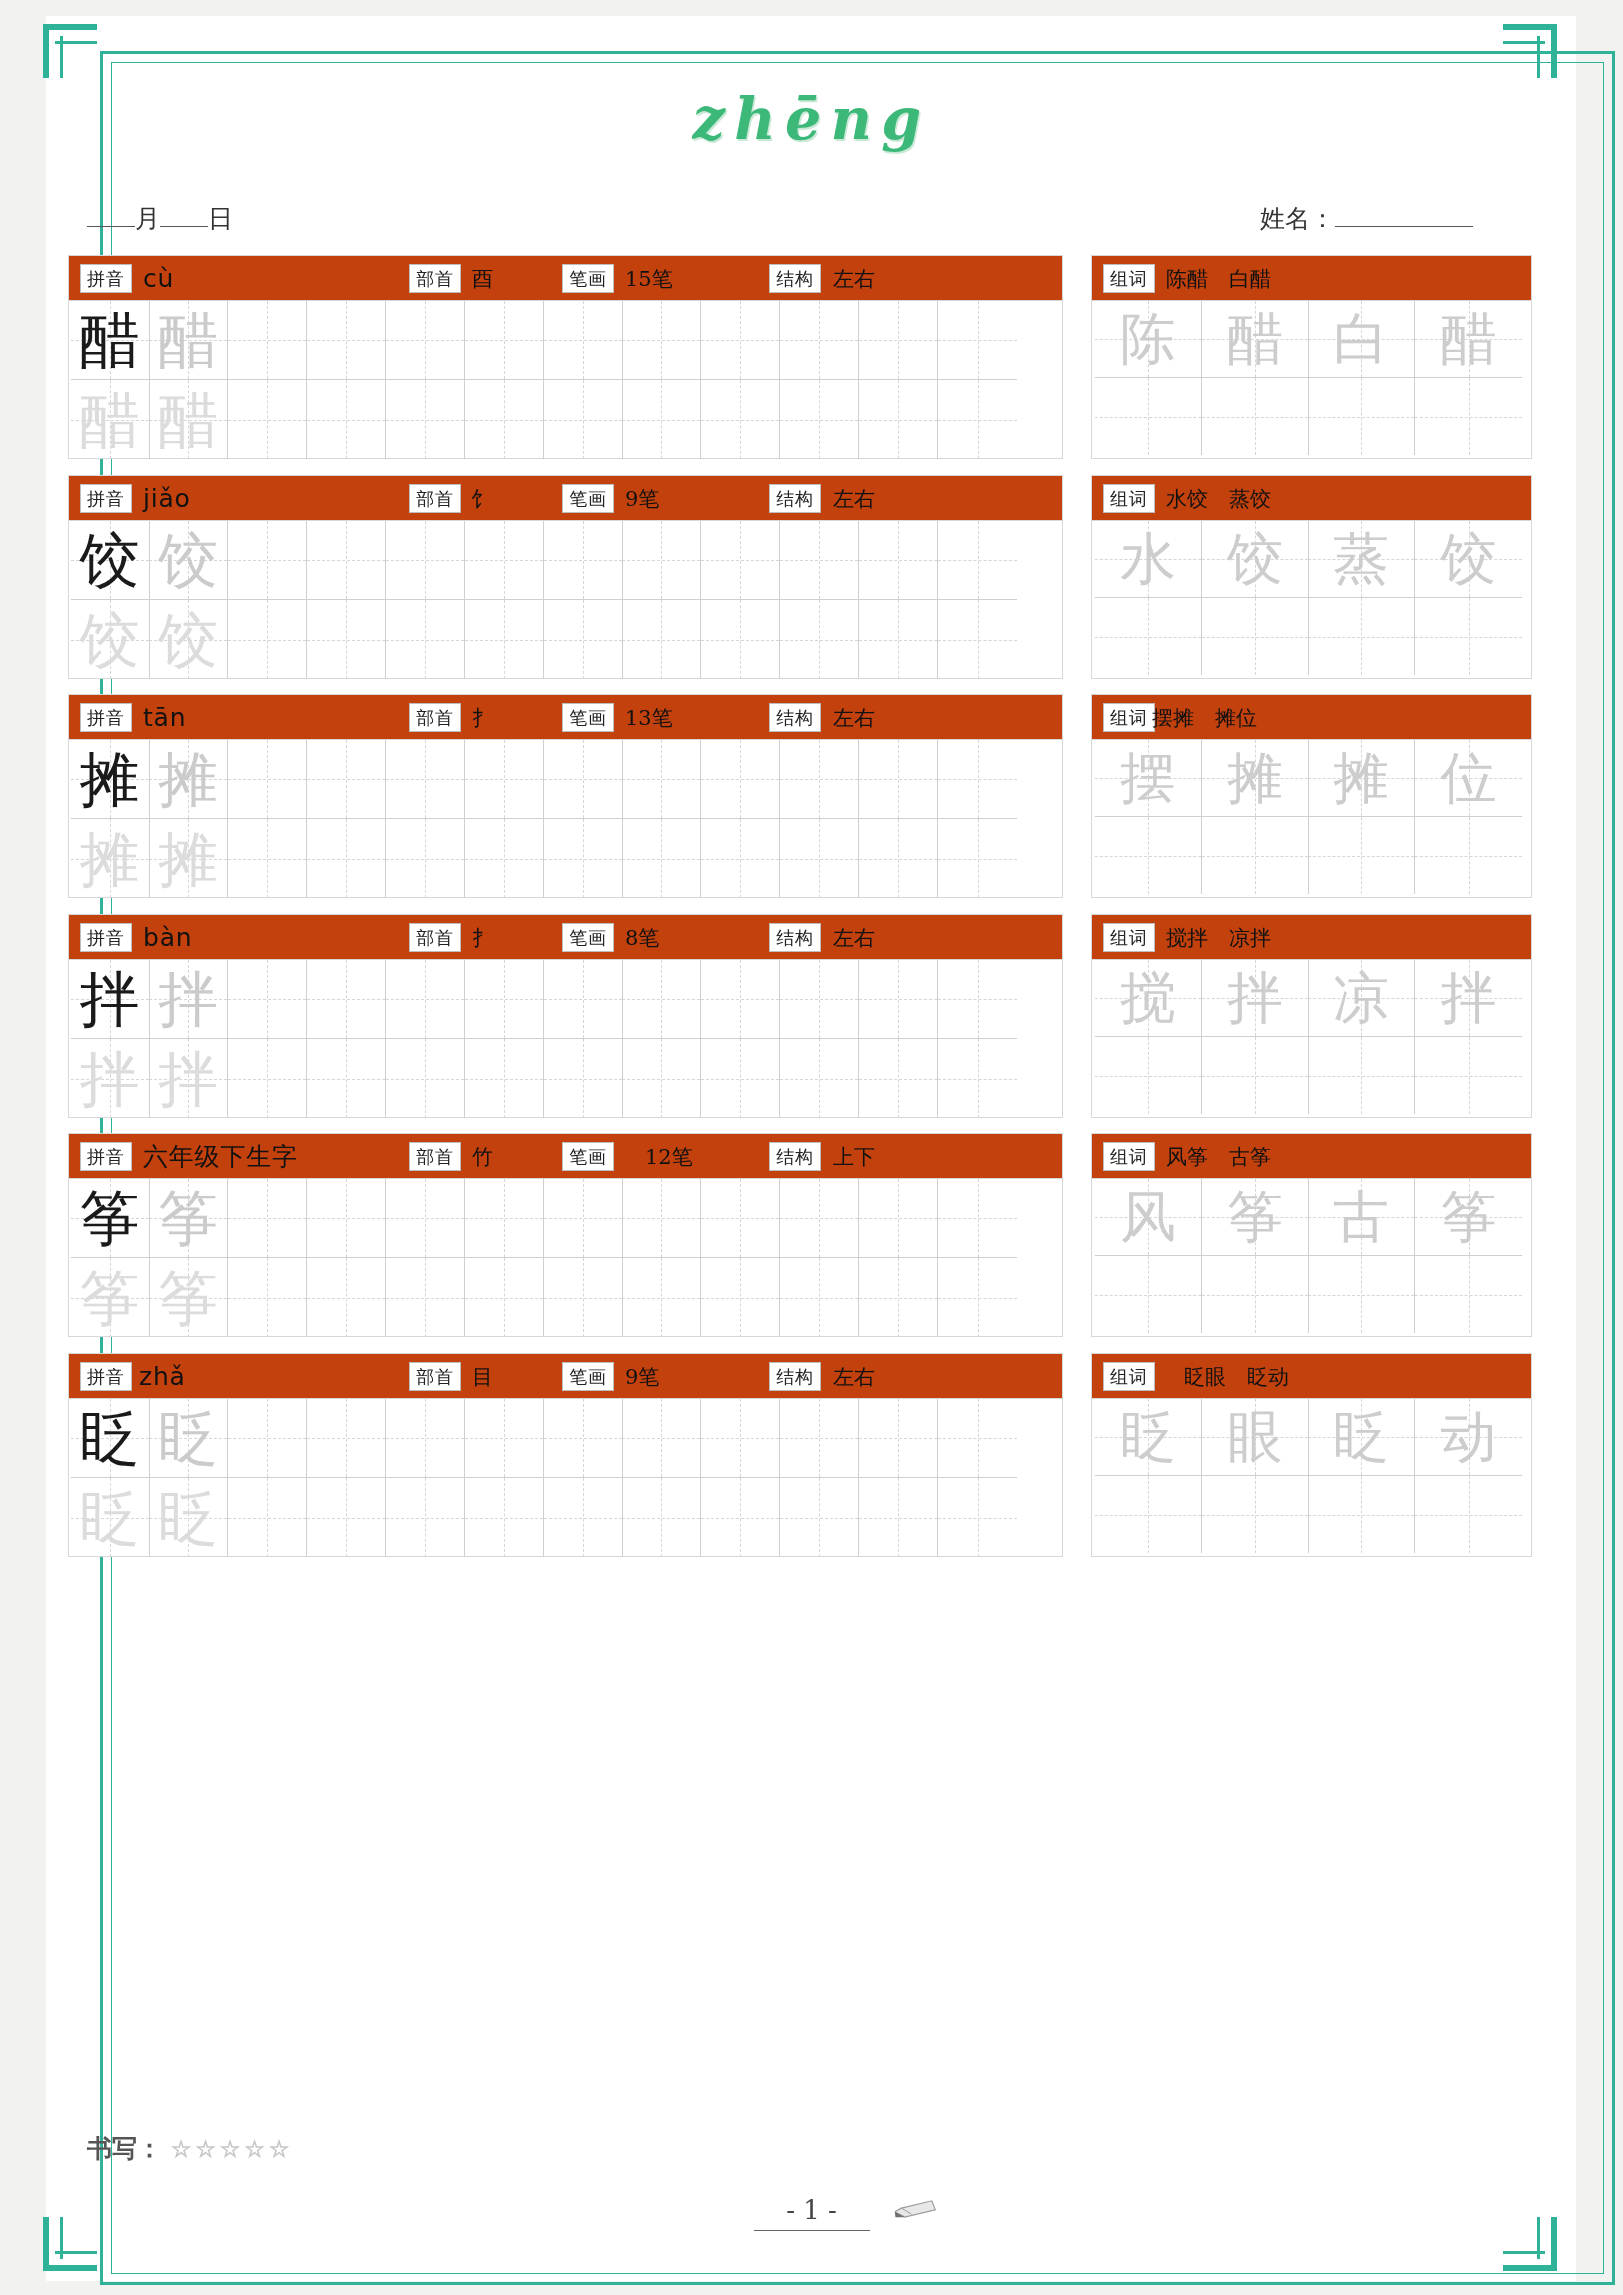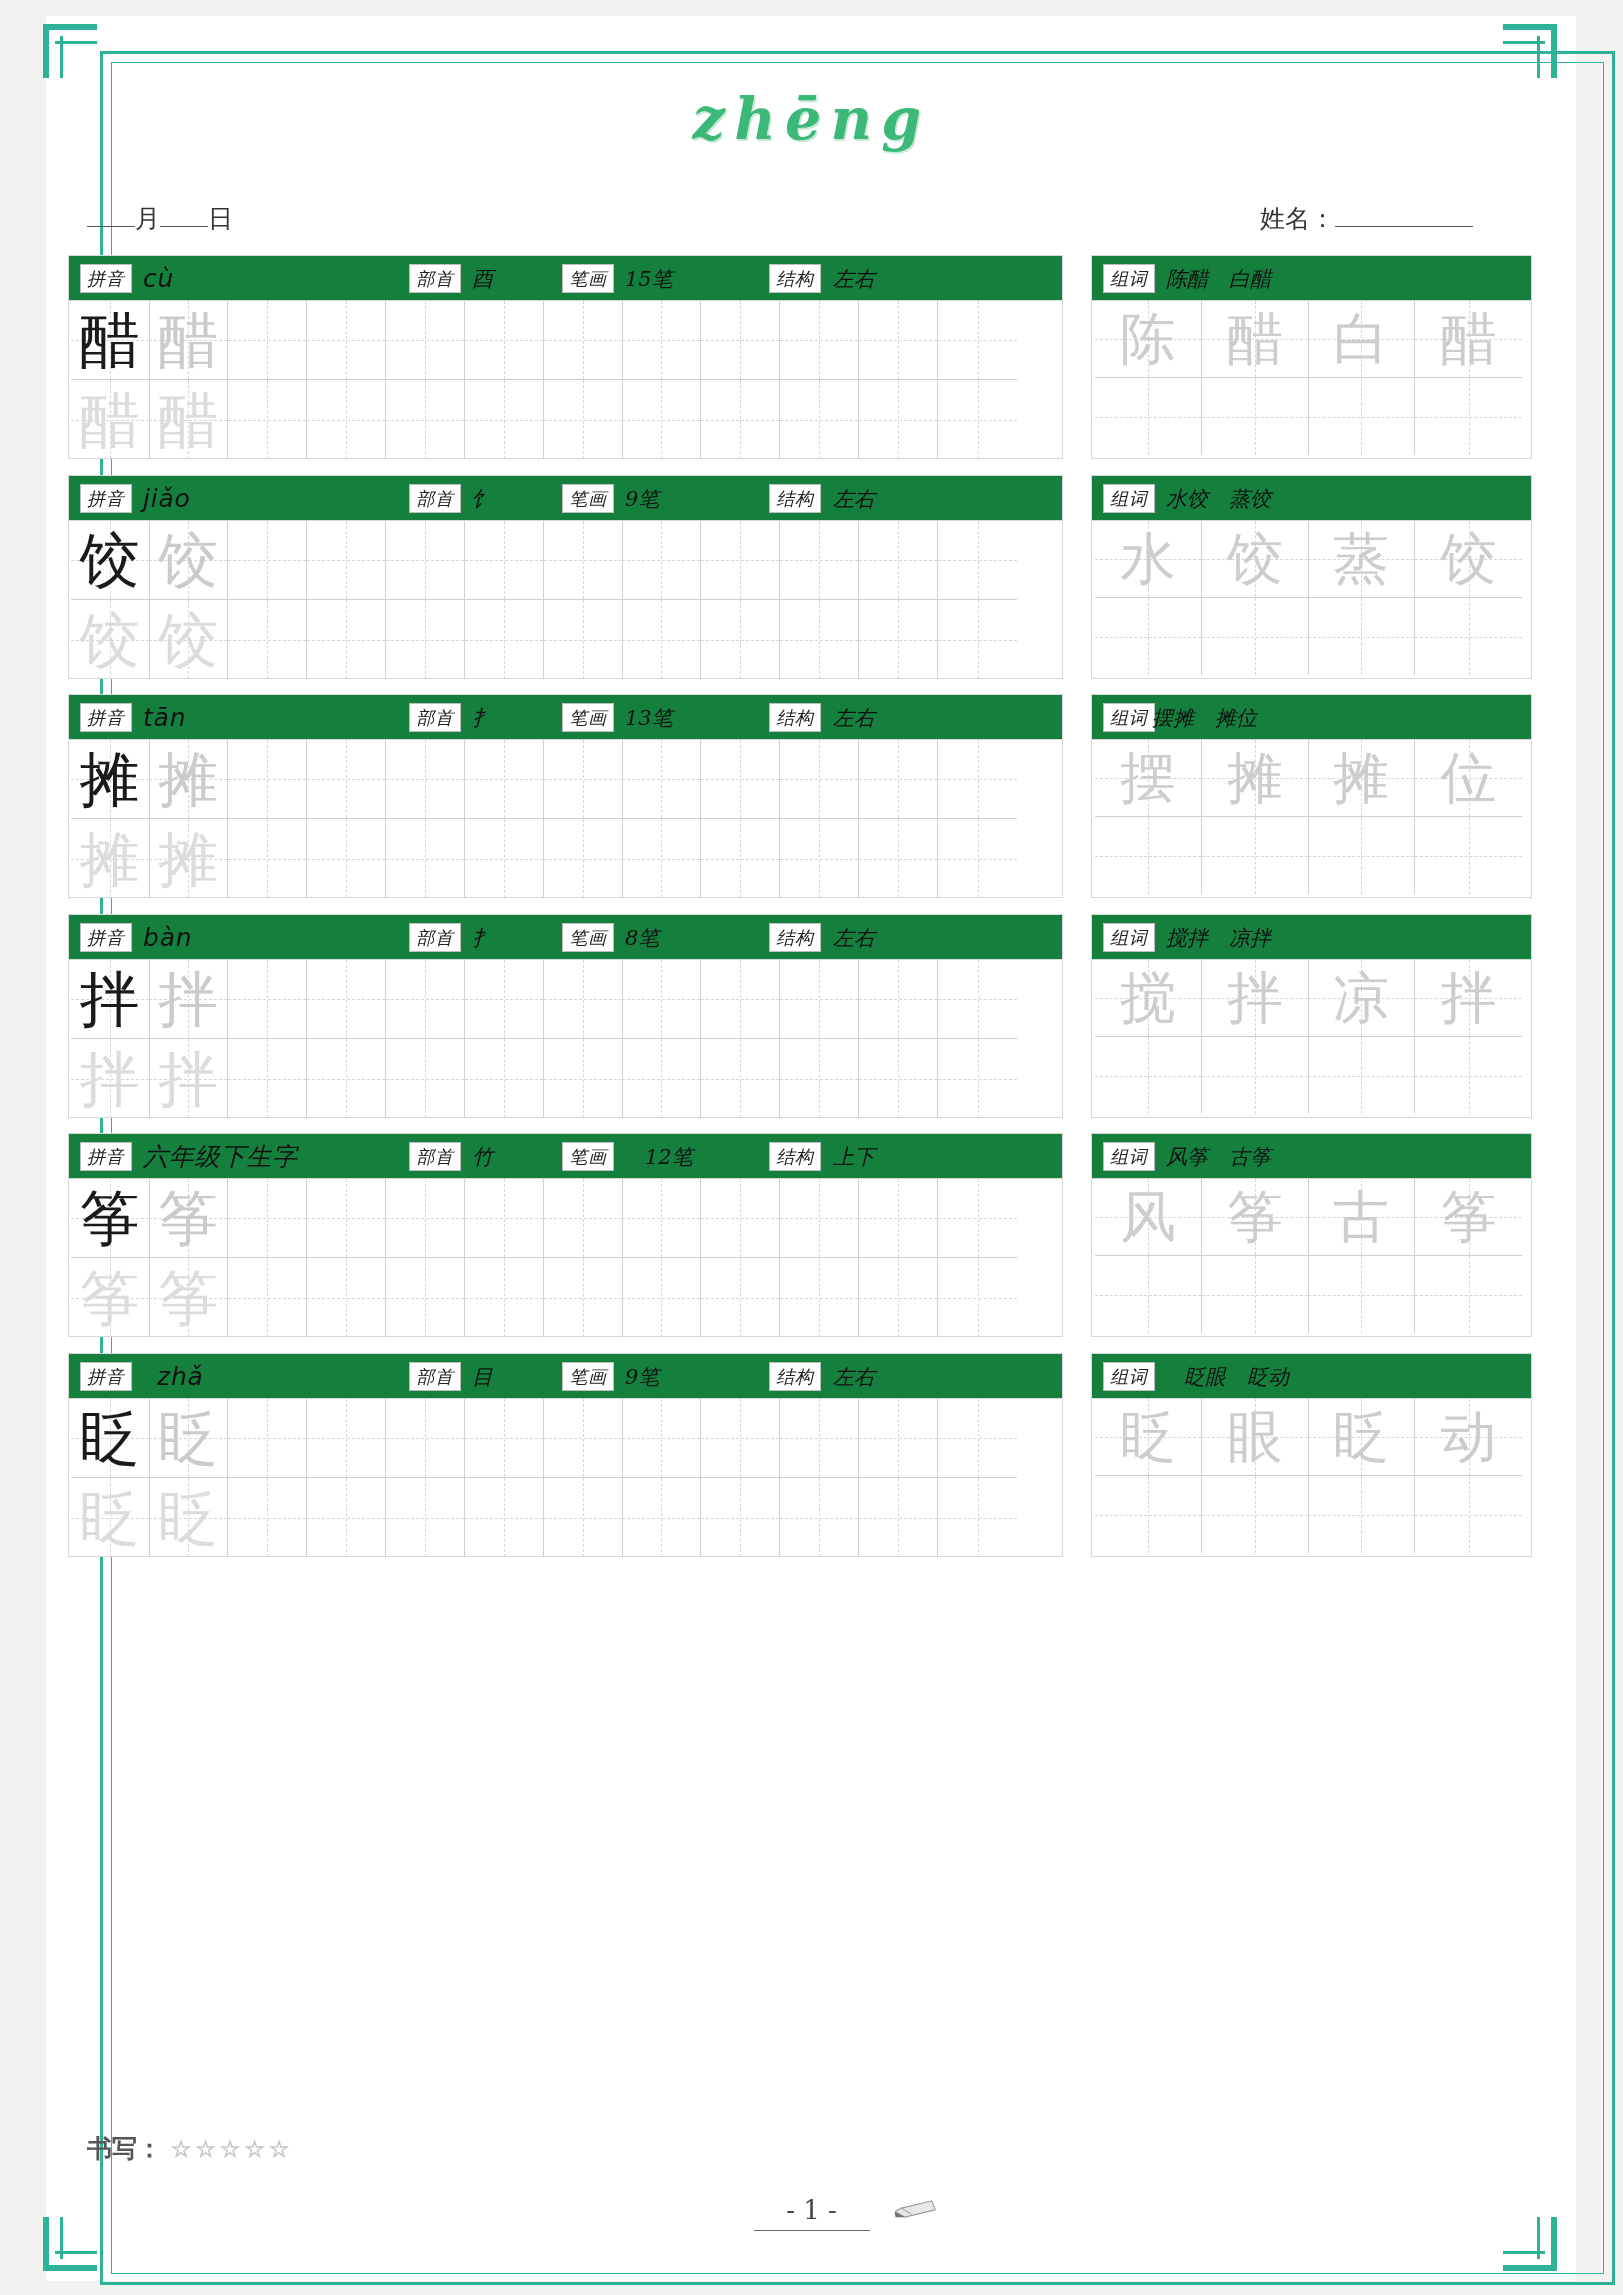--- a/index.html
+++ b/index.html
@@ -96,22 +96,21 @@
     background: #fff;
   }
   .left-card { left: 68px; width: 995px; }
   .right-card { left: 1091px; width: 441px; }
 
   
   .card-head {
     position: relative;
     height: 45px;
     border-bottom: 1.5px solid #d8d8d8;
-    background: #15803d;
-    font-style: italic;
+    background: #c2410c;
   }
   .tagbox {
     position: absolute;
     top: 7.7px;
     height: 29px;
     padding: 0 6.2px;
     border: 1.2px solid #bdbdbd;
     background: #fff;
     font-family: "DejaVu Serif", serif;
     font-size: 18px;
@@ -1041,21 +1040,21 @@
         </div>
         <div class="cell" style="left: 323px; top: 77px; width: 107px; height: 77px; border-bottom: none; border-right: none;">
           <span class="cross-h"></span>
           <span class="cross-v"></span>
         </div>
       </div>
     </div>
     <div class="left-card" style="top: 1353px; height: 204px;">
       <div class="card-head">
         <div class="tagbox" style="left: 10.8px;">拼音</div>
-        <div class="hval pinyin" style="left: 88px;">zhǎ</div>
+        <div class="hval pinyin" style="left: 70px;">zhǎ</div>
         <div class="tagbox" style="left: 340px;">部首</div>
         <div class="hval" style="left: 403px;">目</div>
         <div class="tagbox" style="left: 493px;">笔画</div>
         <div class="hval" style="left: 556px;">9笔</div>
         <div class="tagbox" style="left: 700px;">结构</div>
         <div class="hval" style="left: 764px;">左右</div>
       </div>
       <div class="grid-area" style="height: 158px;">
         <div class="cell" style="left: 1.5px; top: 0px; width: 79px; height: 79px;">
           <span class="cross-h"></span>

